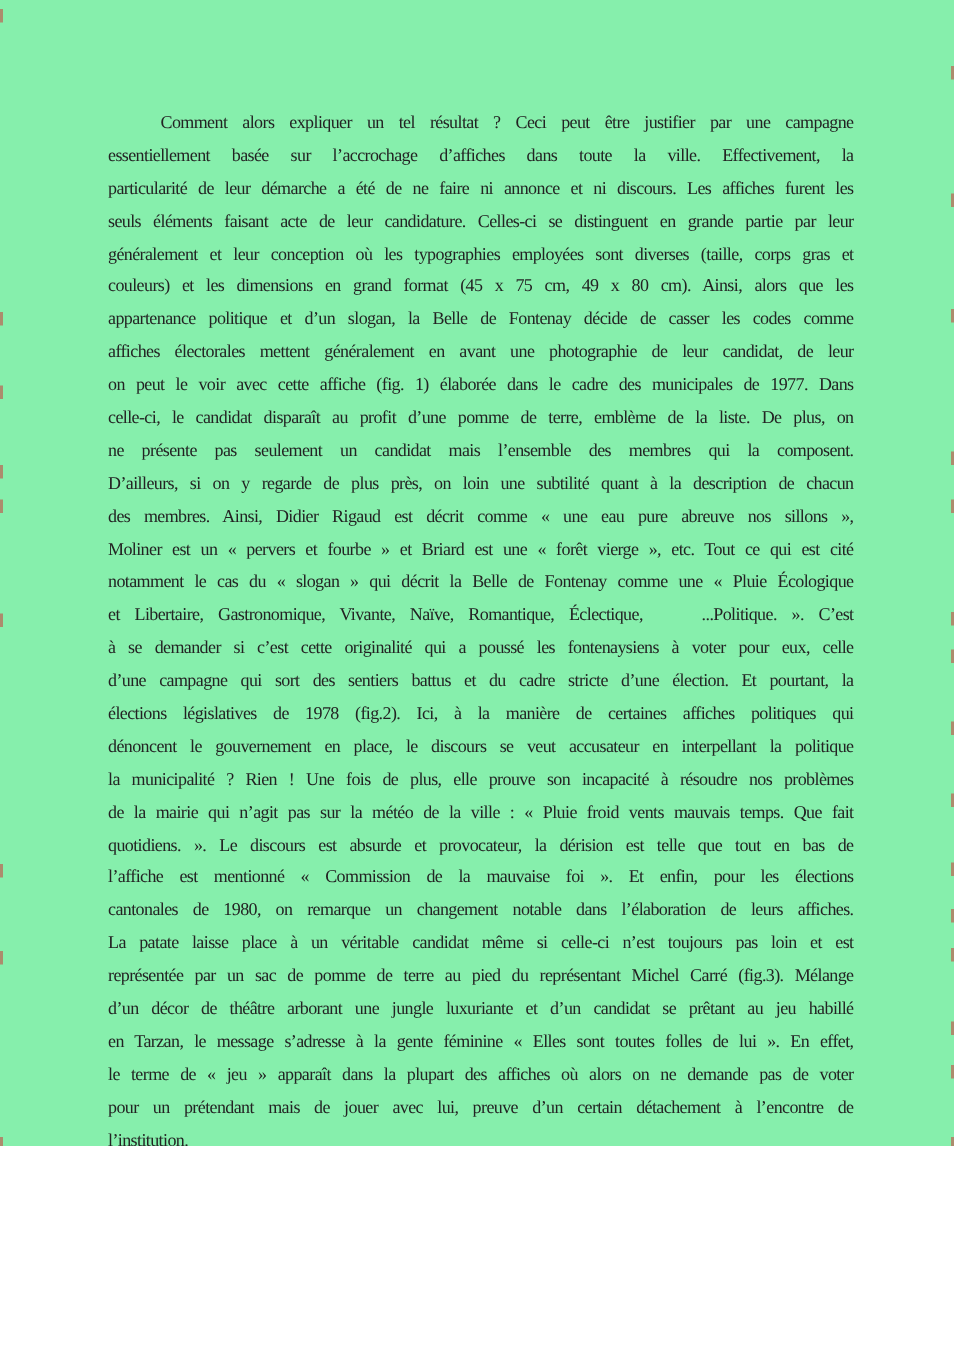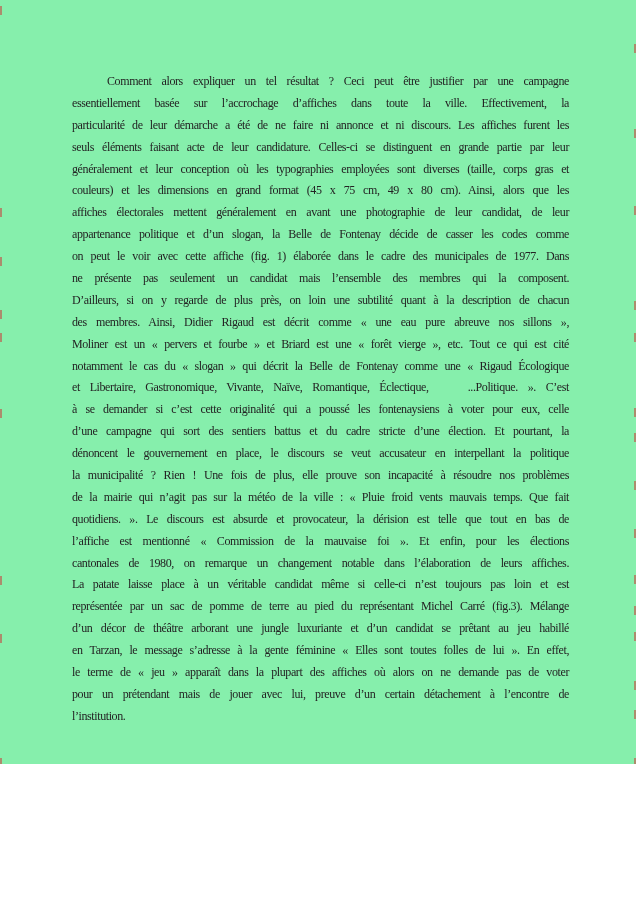--- a/index.html
+++ b/index.html
@@ -50,31 +50,33 @@
 <body>
 
 <div class="page">
   <div class="text-block" style="color: rgb(35, 35, 35);">
       <div class="ln indent"><span class="">Comment alors expliquer un tel résultat ? Ceci peut être justifier par une campagne</span></div>
       <div class="ln"><span class="">essentiellement basée sur l’accrochage d’affiches dans toute la ville. Effectivement, la</span></div>
       <div class="ln"><span class="">particularité de leur démarche a été de ne faire ni annonce et ni discours. Les affiches furent les</span></div>
       <div class="ln"><span class="">seuls éléments faisant acte de leur candidature. Celles-ci se distinguent en grande partie par leur</span></div>
       <div class="ln"><span class="">généralement et leur conception où les typographies employées sont diverses (taille, corps gras et</span></div>
       <div class="ln"><span class="">couleurs) et les dimensions en grand format (45 x 75 cm, 49 x 80 cm). Ainsi, alors que les</span></div>
+      <div class="ln"><span class="">appartenance politique et d’un slogan, la Belle de Fontenay décide de casser les codes comme</span></div>
       <div class="ln"><span class="">affiches électorales mettent généralement en avant une photographie de leur candidat, de leur</span></div>
-      <div class="ln"><span class="">appartenance politique et d’un slogan, la Belle de Fontenay décide de casser les codes comme</span></div>
       <div class="ln"><span class="">on peut le voir avec cette affiche (fig. 1) élaborée dans le cadre des municipales de 1977. Dans</span></div>
+      <div class="ln"><span class="">celle-ci, le candidat disparaît au profit d’une pomme de terre, emblème de la liste. De plus, on</span></div>
       <div class="ln"><span class="">ne présente pas seulement un candidat mais l’ensemble des membres qui la composent.</span></div>
       <div class="ln"><span class="">D’ailleurs, si on y regarde de plus près, on loin une subtilité quant à la description de chacun</span></div>
       <div class="ln"><span class="">des membres. Ainsi, Didier Rigaud est décrit comme </span><span class="it">« une eau pure abreuve nos sillons »</span><span class="">,</span></div>
       <div class="ln"><span class="">Moliner est un </span><span class="it">« pervers et fourbe »</span><span class=""> et Briard est une </span><span class="it">« forêt vierge »</span><span class="">, etc. Tout ce qui est cité</span></div>
-      <div class="ln"><span class="">notamment le cas du </span><span class="it">« slogan »</span><span class=""> qui décrit la Belle de Fontenay comme une </span><span class="it">« Rigaud Écologique</span></div>
+      <div class="ln"><span class="">notamment le cas du </span><span class="it">« slogan »</span><span class=""> qui décrit la Belle de Fontenay comme une </span><span class="it">« Pluie Écologique</span></div>
       <div class="ln"><span class="it">et Libertaire, Gastronomique, Vivante, Naïve, Romantique, Éclectique,&nbsp;&nbsp;&nbsp;&nbsp;...Politique. »</span><span class="">. C’est</span></div>
       <div class="ln"><span class="">à se demander si c’est cette originalité qui a poussé les fontenaysiens à voter pour eux, celle</span></div>
       <div class="ln"><span class="">d’une campagne qui sort des sentiers battus et du cadre stricte d’une élection. Et pourtant, la</span></div>
+      <div class="ln"><span class="">élections législatives de 1978 (fig.2). Ici, à la manière de certaines affiches politiques qui</span></div>
       <div class="ln"><span class="">dénoncent le gouvernement en place, le discours se veut accusateur en interpellant la politique</span></div>
       <div class="ln"><span class="it">la municipalité ? Rien ! Une fois de plus, elle prouve son incapacité à résoudre nos problèmes</span></div>
       <div class="ln"><span class="">de la mairie qui n’agit pas sur la météo de la ville : </span><span class="it">« Pluie froid vents mauvais temps. Que fait</span></div>
       <div class="ln"><span class="it">quotidiens. »</span><span class="">. Le discours est absurde et provocateur, la dérision est telle que tout en bas de</span></div>
       <div class="ln"><span class="">l’affiche est mentionné </span><span class="it">« Commission de la mauvaise foi »</span><span class="">. Et enfin, pour les élections</span></div>
       <div class="ln"><span class="">cantonales de 1980, on remarque un changement notable dans l’élaboration de leurs affiches.</span></div>
       <div class="ln"><span class="">La patate laisse place à un véritable candidat même si celle-ci n’est toujours pas loin et est</span></div>
       <div class="ln"><span class="">représentée par un sac de pomme de terre au pied du représentant Michel Carré (fig.3). Mélange</span></div>
       <div class="ln"><span class="">d’un décor de théâtre arborant une jungle luxuriante et d’un candidat se prêtant au jeu habillé</span></div>
       <div class="ln"><span class="">en Tarzan, le message s’adresse à la gente féminine </span><span class="it">« Elles sont toutes folles de lui »</span><span class="">. En effet,</span></div>

